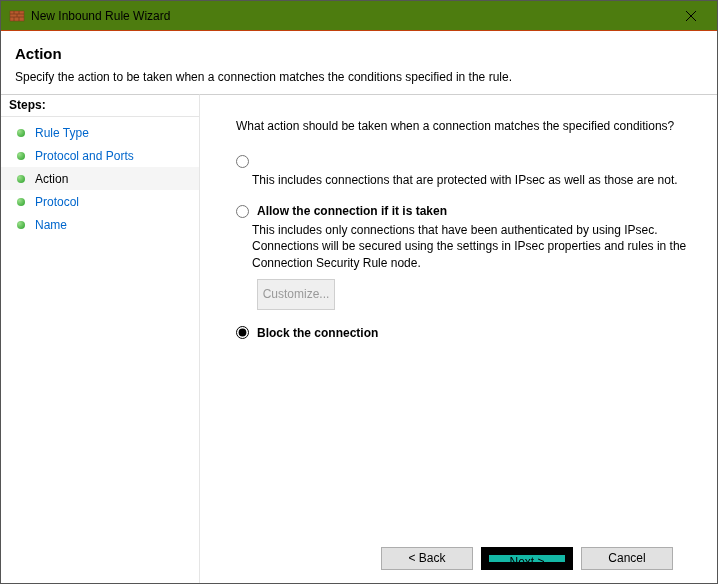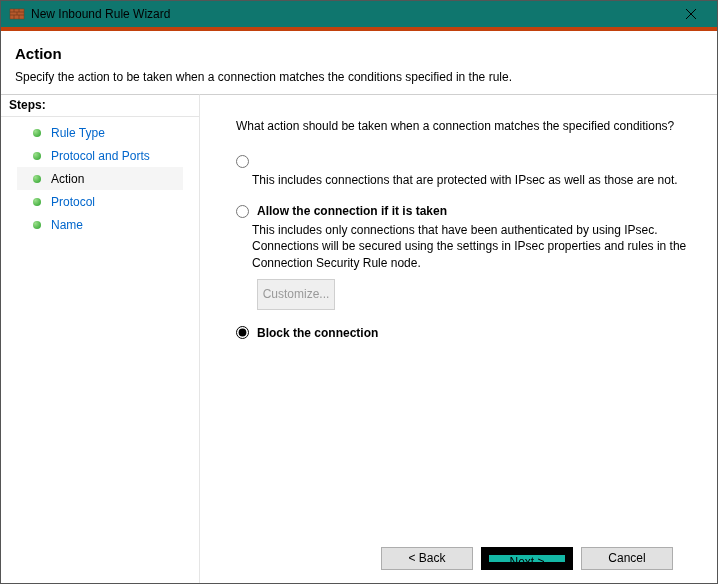--- a/index.html
+++ b/index.html
@@ -12,22 +12,22 @@
       border: 1px solid #555;
       display: flex;
       flex-direction: column;
       overflow: hidden;
     }
     .titlebar {
       height: 30px;
       display: flex;
       align-items: center;
       padding: 0 6px 0 8px;
-      background: #0f766e;
-      border-bottom: 4px solid #c2410c;
+      background: #4d7c0f;
+      border-bottom: 1px solid #c2410c;
     }
     .titlebar .title-icon {
       width: 16px; height: 16px; margin-right: 6px;
       display: inline-flex; align-items: center; justify-content: center;
     }
     .titlebar .title-text { font-size: 12px; color: #000; flex: 1; }
     .titlebar .close {
       width: 40px; height: 28px;
       display: flex; align-items: center; justify-content: center;
       cursor: default;
@@ -51,21 +51,21 @@
       border-top: 1px solid #cfcfcf;
     }
     .steps-header {
       font-weight: 700;
       font-size: 12px;
       padding: 3px 8px 4px 8px;
       border-bottom: 1px solid #e5e5e5;
     }
     .steps-list {
       list-style: none;
-      padding: 4px 16px;
+      padding: 4px 0;
     }
     .steps-list li {
       display: flex;
       align-items: center;
       height: 23px;
       padding: 0 8px 0 16px;
       cursor: default;
     }
     .steps-list li.active {
       background: #f5f5f5;

